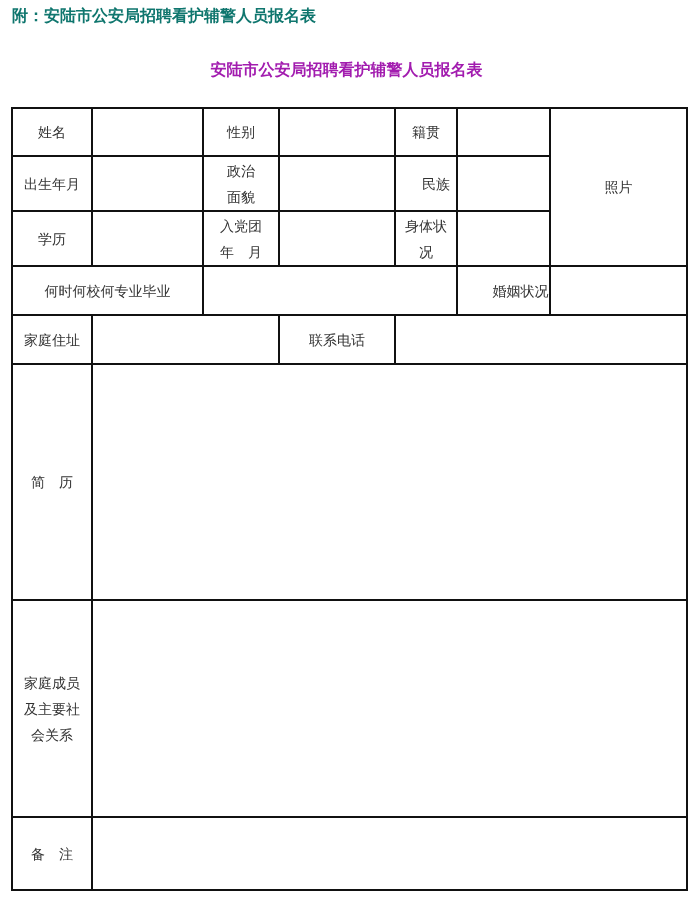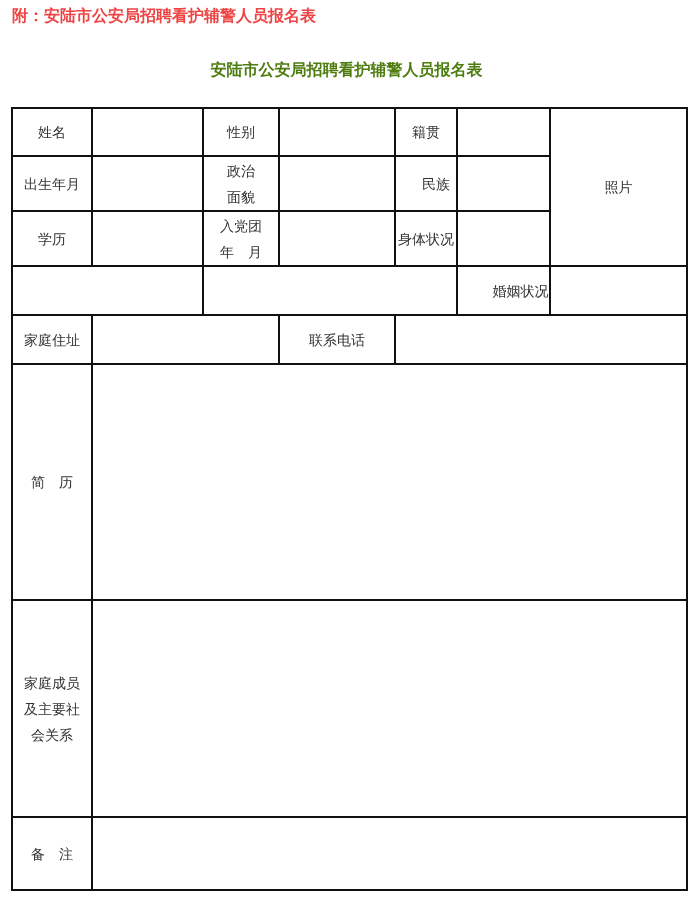--- a/index.html
+++ b/index.html
@@ -1,19 +1,19 @@
 <!DOCTYPE html>
 <html><head>
 <meta charset="utf-8">
 <style>
   html, body { margin:0; padding:0; background:#ffffff; }
   body { width:693px; height:903px; position:relative; overflow:hidden;
          font-family:"DejaVu Sans", "Liberation Sans", sans-serif; color:#333333; }
-  .note { position:absolute; left:12px; top:6px; font-size:16px; font-weight:bold; color:#ef4444; white-space:nowrap; letter-spacing:0px; }
-  .title { position:absolute; left:0; width:693px; top:60px; text-align:center; font-size:16px; font-weight:bold; color:#4d7c0f; }
+  .note { position:absolute; left:12px; top:6px; font-size:16px; font-weight:bold; color:#0f766e; white-space:nowrap; letter-spacing:0px; }
+  .title { position:absolute; left:0; width:693px; top:60px; text-align:center; font-size:16px; font-weight:bold; color:#a21caf; }
   .form { position:absolute; left:0; top:0; width:693px; height:717px; }
   .cell { position:absolute; box-sizing:border-box; display:flex; align-items:center; justify-content:center;
           text-align:center; font-size:14px; color:#333; line-height:26px; }
   .hl { position:absolute; height:2px; background:#111; }
   .vl { position:absolute; width:2px; background:#111; }
   .field { cursor:text; }
 </style>
 </head>
 <body>
 
@@ -92,28 +92,31 @@
   <div class="cell field" style="left:93px;top:212px;width:109px;height:53px;">
       <span></span>
     </div>
   <div class="cell" style="left:204px;top:212px;width:74px;height:53px;flex-direction:column;">
     <span>入党团</span>
     <span>年　月</span>
   </div>
   <div class="cell field" style="left:280px;top:212px;width:114px;height:53px;">
       <span></span>
     </div>
-  <div class="cell" style="left:396px;top:212px;width:60px;height:53px;flex-direction:row;">
+  <div class="cell" style="left:396px;top:212px;width:60px;height:53px;flex-direction:column;">
     <span>身体状</span>
     <span>况</span>
   </div>
   <div class="cell field" style="left:458px;top:212px;width:91px;height:53px;">
       <span></span>
     </div>
 
+  <div class="cell" style="left:13px;top:267px;width:189px;height:47px;">
+      <span>何时何校何专业毕业</span>
+    </div>
   <div class="cell field" style="left:204px;top:267px;width:252px;height:47px;">
       <span></span>
     </div>
   <div class="cell" style="left:458px;top:267px;width:91px;height:47px;padding-left:34px;">
       <span>婚姻状况</span>
     </div>
   <div class="cell field" style="left:551px;top:267px;width:135px;height:47px;">
       <span></span>
     </div>
 

